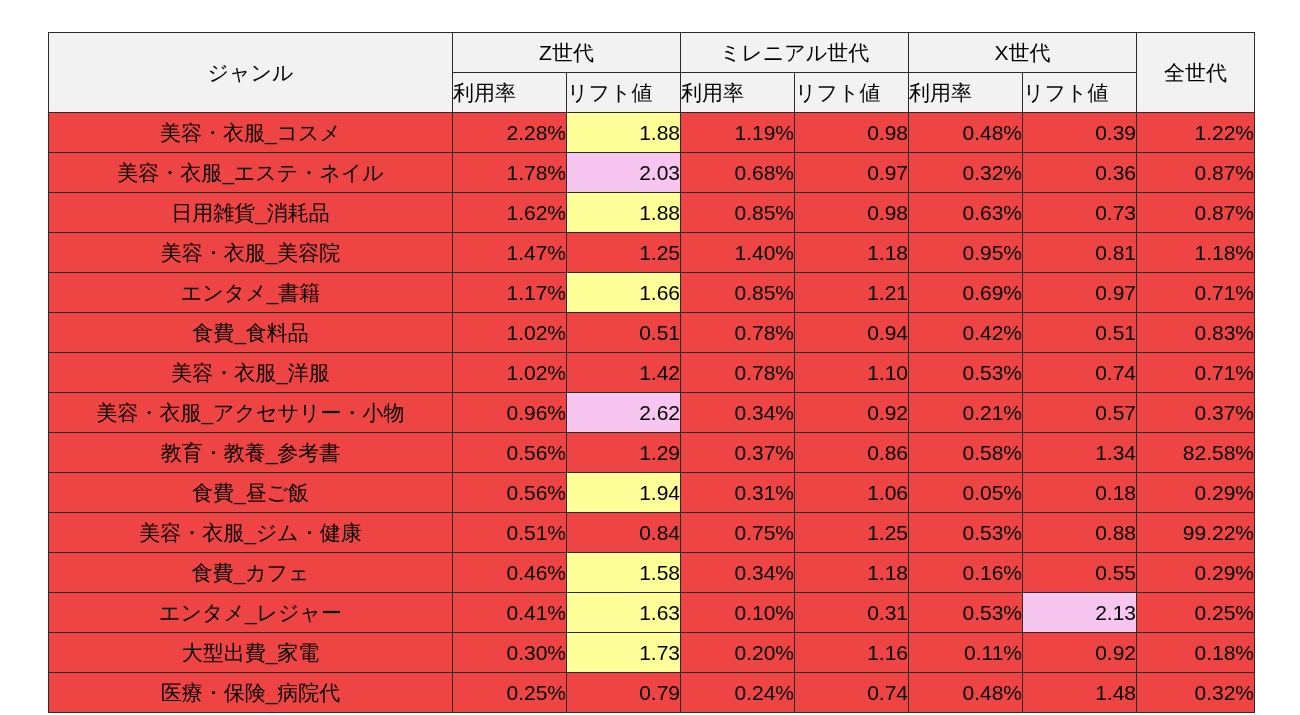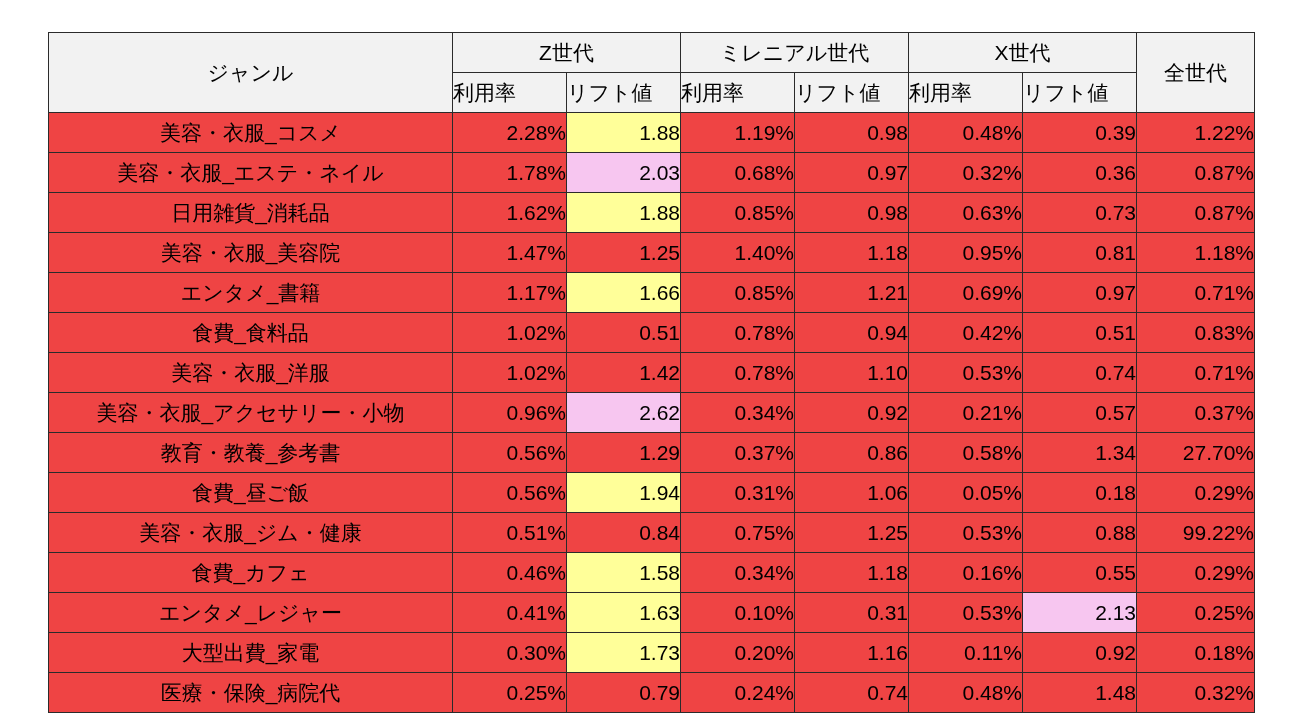--- a/index.html
+++ b/index.html
@@ -189,21 +189,21 @@
           <td class="num">0.37%</td>
         </tr>
         <tr>
           <td class="genre">教育・教養_参考書</td>
           <td class="num">0.56%</td>
           <td class="num">1.29</td>
           <td class="num">0.37%</td>
           <td class="num">0.86</td>
           <td class="num">0.58%</td>
           <td class="num">1.34</td>
-          <td class="num">27.70%</td>
+          <td class="num">82.58%</td>
         </tr>
         <tr>
           <td class="genre">食費_昼ご飯</td>
           <td class="num">0.56%</td>
           <td class="num hl-yellow">1.94</td>
           <td class="num">0.31%</td>
           <td class="num">1.06</td>
           <td class="num">0.05%</td>
           <td class="num">0.18</td>
           <td class="num">0.29%</td>

